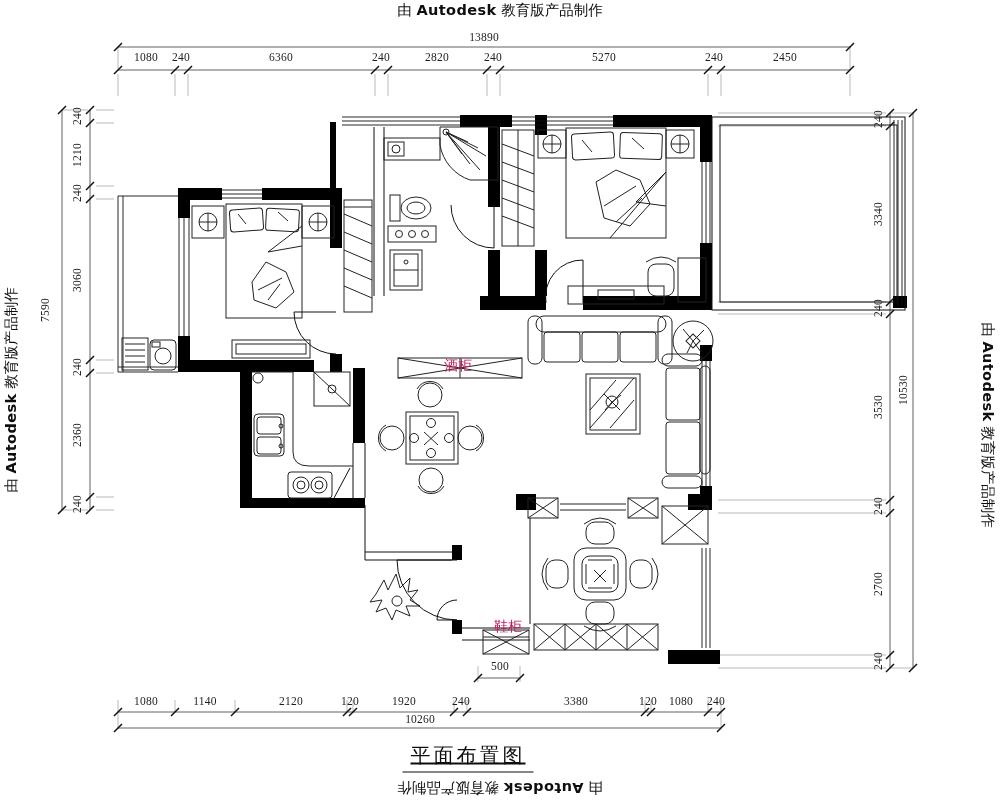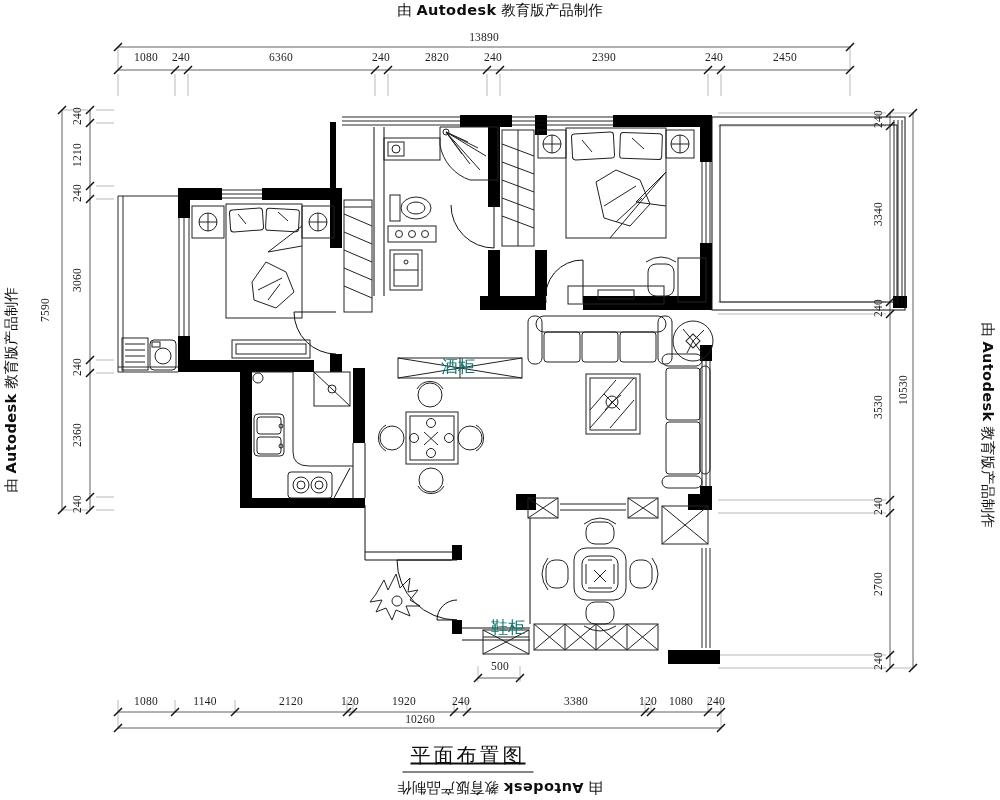--- a/index.html
+++ b/index.html
@@ -11,21 +11,21 @@
   .dim.v{transform:translate(-50%,-50%) rotate(-90deg);}
   .brand{position:absolute;transform:translate(-50%,-50%);font-family:"DejaVu Sans",sans-serif;
          font-size:14.5px;color:#0e0e0e;white-space:nowrap;}
   .brand b{font-weight:700;letter-spacing:.4px;}
   .brand.left{transform:translate(-50%,-50%) rotate(-90deg);}
   .brand.right{transform:translate(-50%,-50%) rotate(90deg);}
   .brand.flip{transform:translate(-50%,-50%) rotate(180deg);}
   .plan-title{position:absolute;left:468px;top:757px;transform:translate(-50%,-50%);
          font-size:20px;letter-spacing:3px;color:#0e0e0e;border-bottom:1.5px solid #0e0e0e;
          padding:0 8px 3px;white-space:nowrap;text-decoration:underline;}
-  .room-label{position:absolute;transform:translate(-50%,-50%);font-size:17px;color:#0f766e;
+  .room-label{position:absolute;transform:translate(-50%,-50%);font-size:14px;color:#be185d;
          white-space:nowrap;}
 </style>
 </head>
 <body>
 
 <div class="canvas">
 
 <svg width="1000" height="800" viewBox="0 0 1000 800">
 
   <g stroke="#3a3a3a" stroke-width="0.8" fill="none">
@@ -307,21 +307,21 @@
 <span class="room-label" style="left:458px;top:366px">酒柜</span>
 <span class="room-label" style="left:508px;top:627px">鞋柜</span>
 
 <span class="dim" style="left:484px;top:37px">13890</span>
 <span class="dim" style="left:146px;top:57px">1080</span>
 <span class="dim" style="left:181px;top:57px">240</span>
 <span class="dim" style="left:281px;top:57px">6360</span>
 <span class="dim" style="left:381px;top:57px">240</span>
 <span class="dim" style="left:437px;top:57px">2820</span>
 <span class="dim" style="left:493px;top:57px">240</span>
-<span class="dim" style="left:604px;top:57px">2390</span>
+<span class="dim" style="left:604px;top:57px">5270</span>
 <span class="dim" style="left:714px;top:57px">240</span>
 <span class="dim" style="left:785px;top:57px">2450</span>
 
 <span class="dim v" style="left:45px;top:310px">7590</span>
 <span class="dim v" style="left:77px;top:116px">240</span>
 <span class="dim v" style="left:77px;top:155px">1210</span>
 <span class="dim v" style="left:77px;top:193px">240</span>
 <span class="dim v" style="left:77px;top:280px">3060</span>
 <span class="dim v" style="left:77px;top:367px">240</span>
 <span class="dim v" style="left:77px;top:435px">2360</span>

